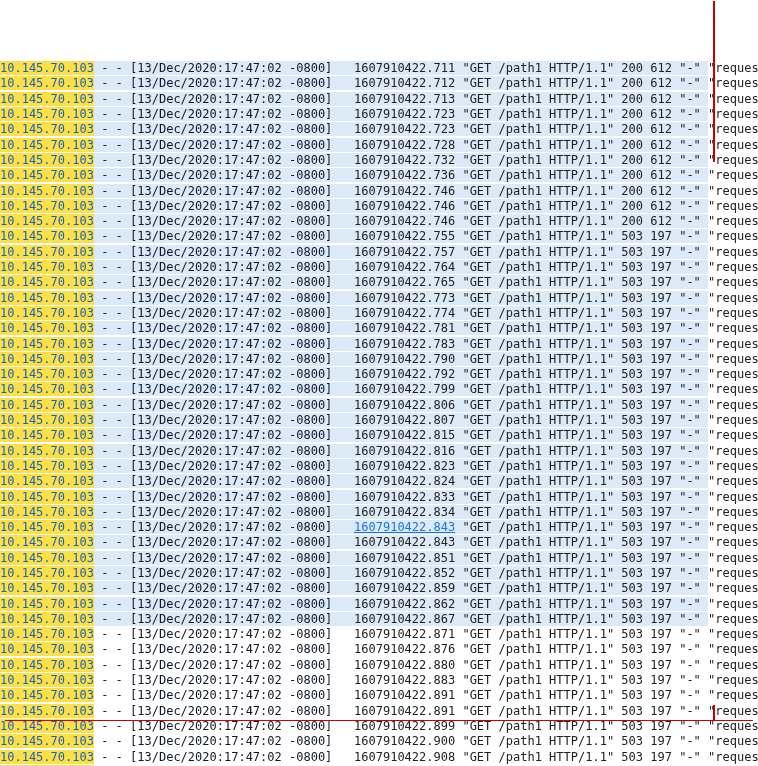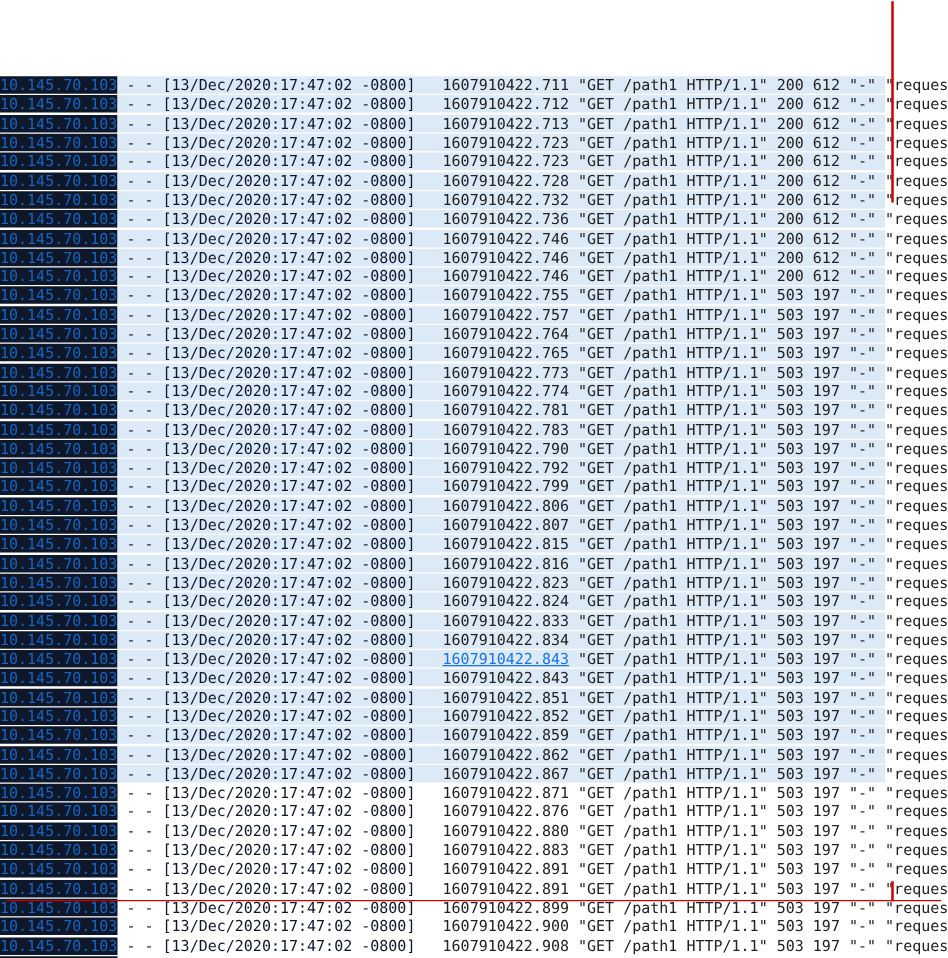--- a/index.html
+++ b/index.html
@@ -8,21 +8,21 @@
     font-family: "DejaVu Sans Mono", "Menlo", "Consolas", monospace;
     font-size: 12px;
     line-height: 15.3px;
     background: #ffffff;
     color: #212121;
     width: 758px;
     white-space: pre;
     position: relative;
   }
   .line { display: block; }
-  .ip   { color: #1565c0; background: #0f172a; }
+  .ip   { color: #1565c0; background: #fde047; }
   .date { color: #0f172a; }
   .ts   { color: #222; }
   .ts-hl { color: #1a73e8; text-decoration: underline; }
   .rq   { color: #222; }
   .ua   { color: #222; }
   .sel  { background: #dceaf7; }
   .marker {
     position: absolute;
     right: 43px;
     width: 2px;

